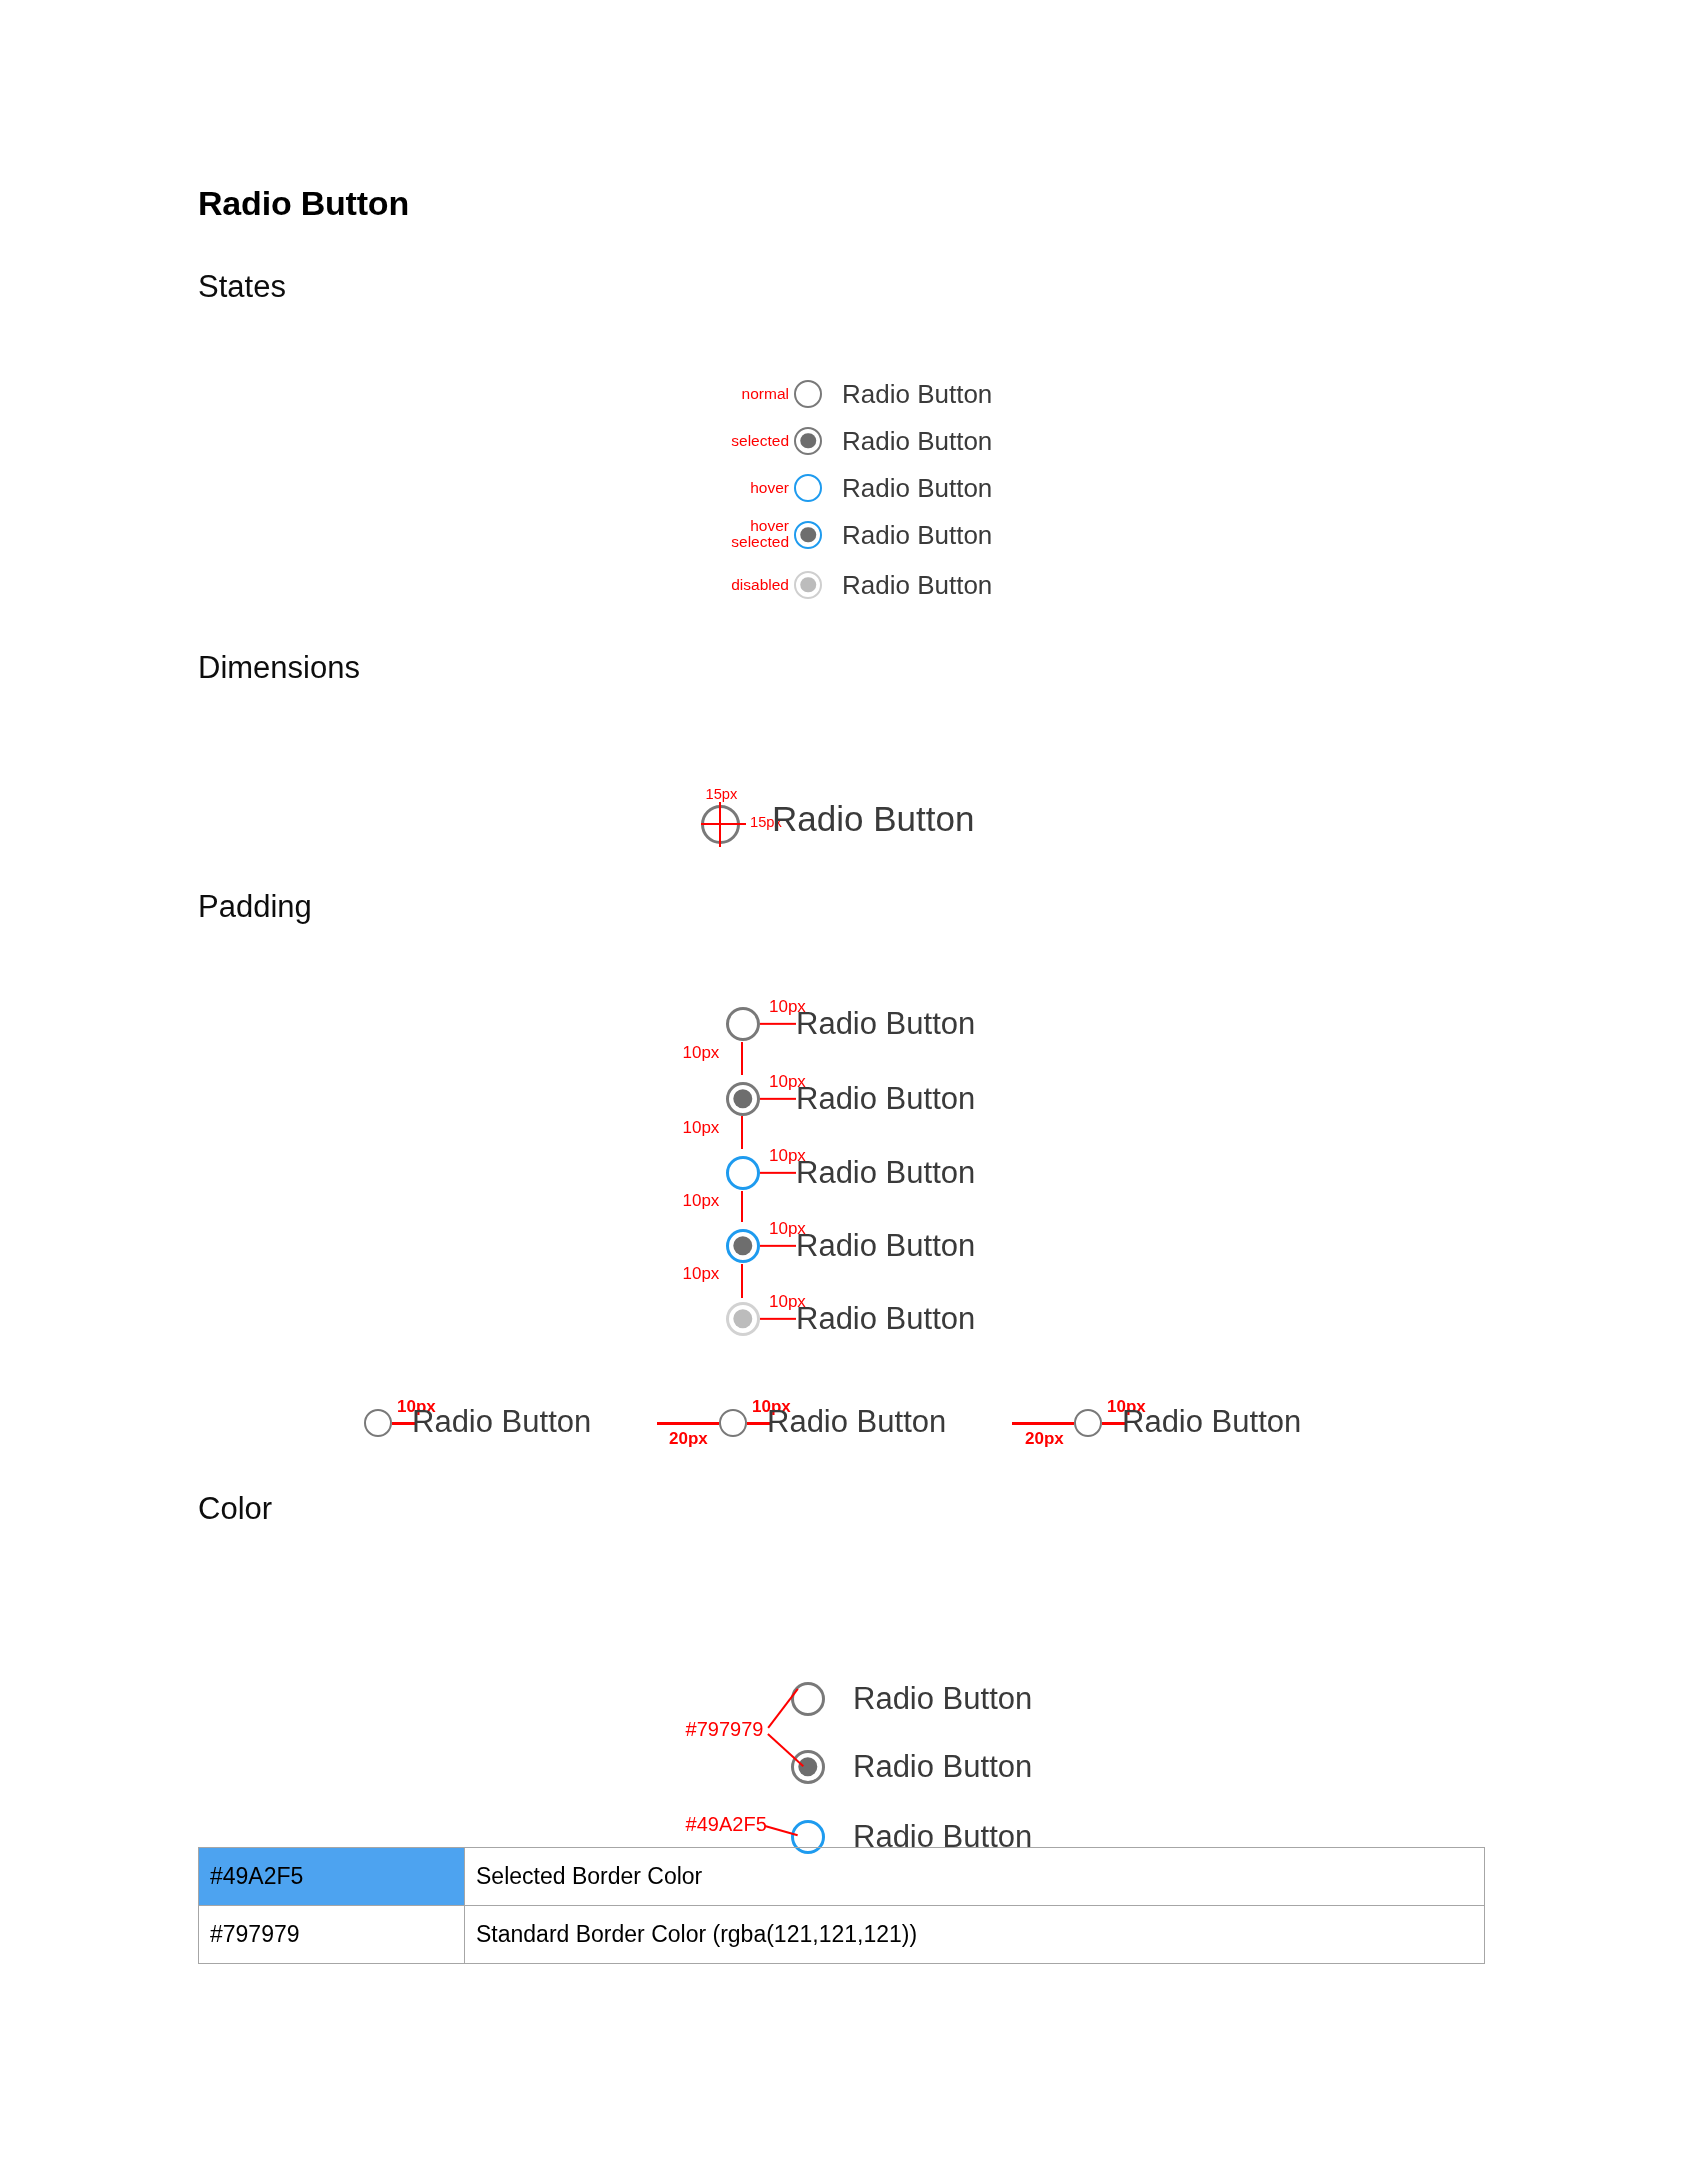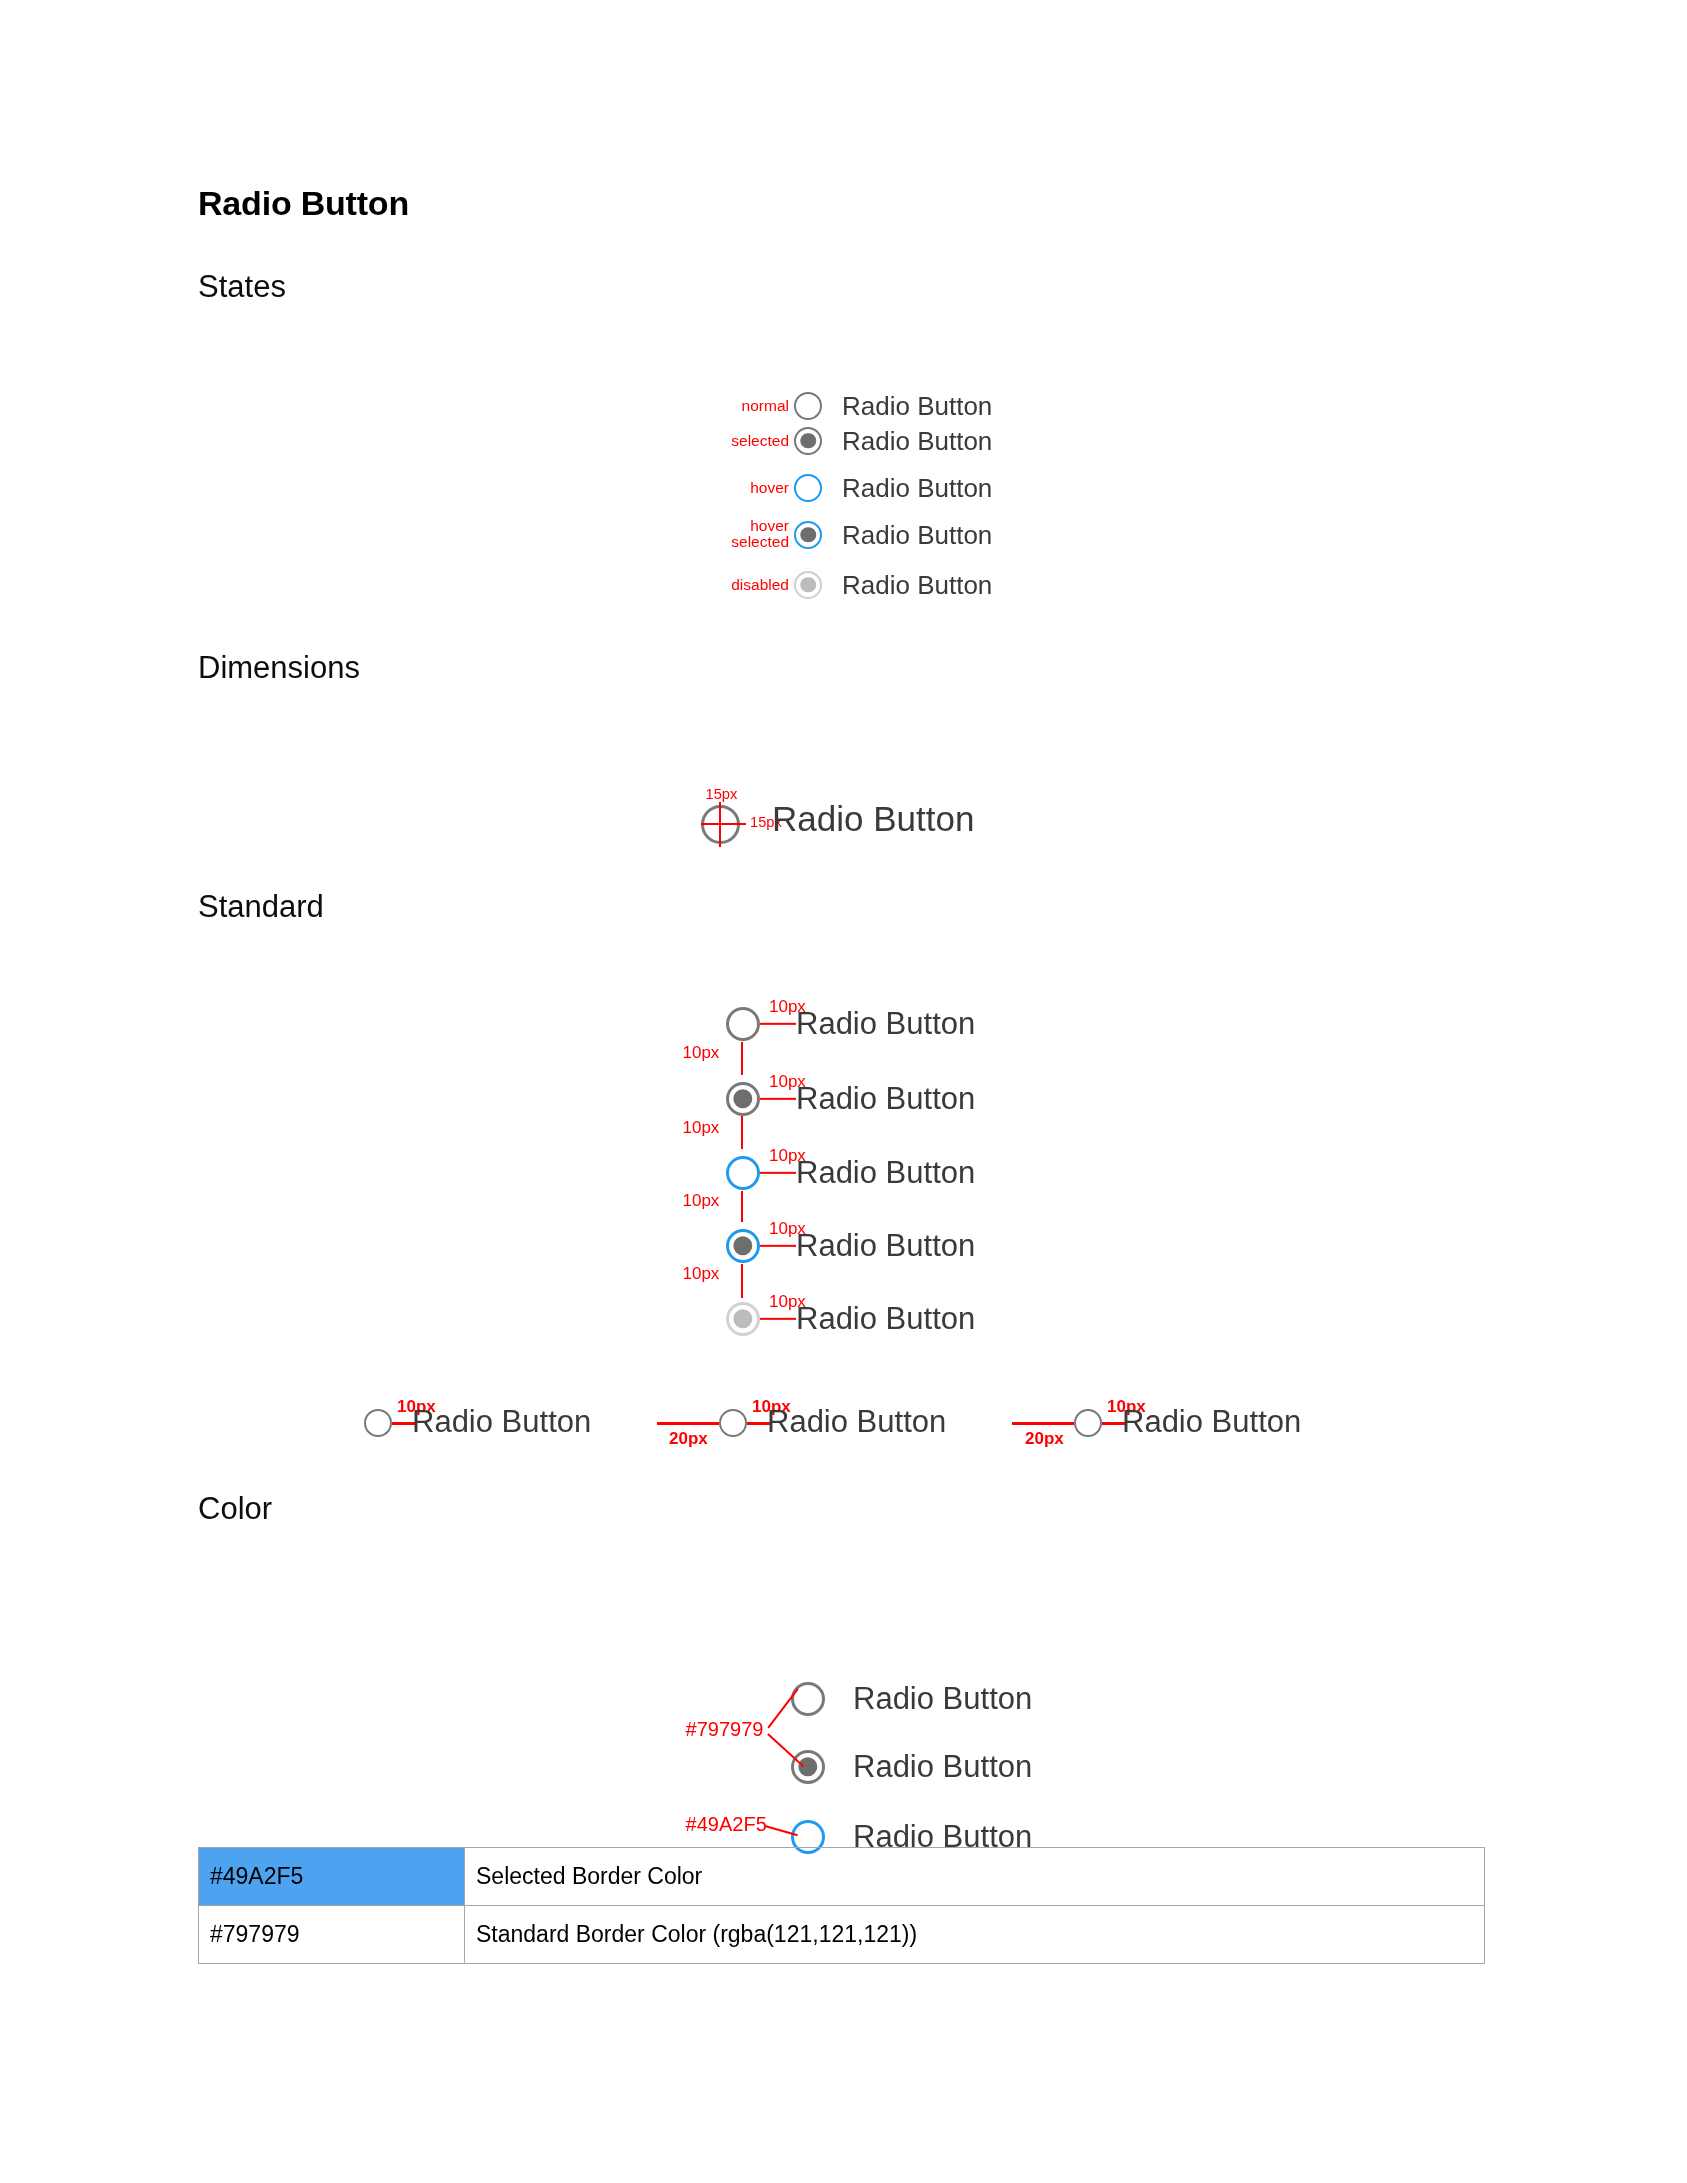--- a/index.html
+++ b/index.html
@@ -330,21 +330,21 @@
 <body>
 
 <div class="page">
 
   <div class="doc-title">Radio Button</div>
 
   <div class="section-heading" id="h-states">States</div>
 
   <div id="states-block">
 
-    <div class="state-row" style="top:12px;">
+    <div class="state-row" style="top:0px;">
       <div class="state-name">normal</div>
       <div class="radio" id="st-radio-0" style="border: 2.3px solid rgb(121, 121, 121); background: rgb(255, 255, 255);"></div>
       <div class="rb-label">Radio Button</div>
     </div>
 
     <div class="state-row" style="top:47px;">
       <div class="state-name">selected</div>
       <div class="radio" id="st-radio-1" style="border: 2.3px solid rgb(121, 121, 121); background: rgb(255, 255, 255);">
           <div class="dot" id="st-dot-1" style="width: 15.5px; height: 15.5px; background: rgb(110, 110, 110);"></div>
         </div>
@@ -380,21 +380,21 @@
 
   <div id="dimensions-block">
     <div id="dim-circle" class="radio"></div>
     <div id="dim-vline" class="red-line"></div>
     <div id="dim-hline" class="red-line"></div>
     <div class="red-label" id="dim-label-top">15px</div>
     <div class="red-label" id="dim-label-side">15px</div>
     <div id="dim-text" class="rb-label">Radio Button</div>
   </div>
 
-  <div class="section-heading" id="h-padding">Standard</div>
+  <div class="section-heading" id="h-padding">Padding</div>
 
   <div id="padding-block">
 
     <div class="pad-vline" style="top:42px; height:33px;"></div>
     <div class="pad-vline" style="top:116px; height:33px;"></div>
     <div class="pad-vline" style="top:191px; height:31px;"></div>
     <div class="pad-vline" style="top:264px; height:34px;"></div>
 
     <div class="red-label pad-vtag" style="top:43px;">10px</div>
     <div class="red-label pad-vtag" style="top:118px;">10px</div>

